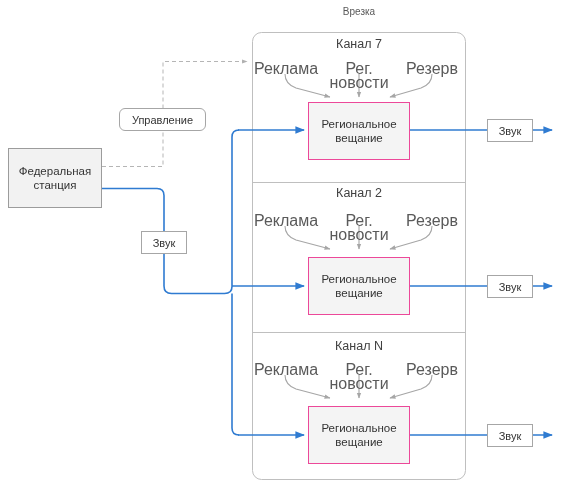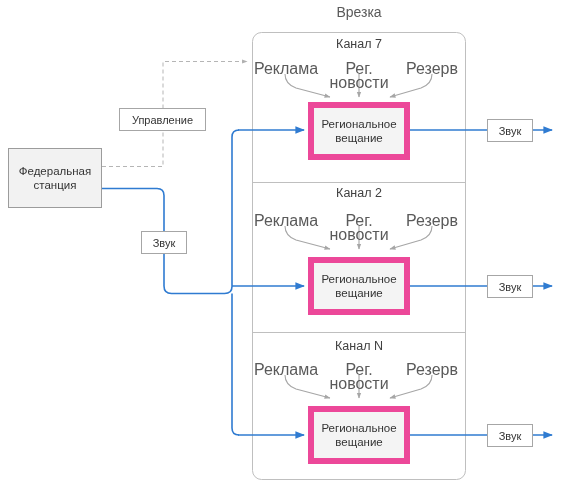--- a/index.html
+++ b/index.html
@@ -27,21 +27,21 @@
   .lbl {
     position: absolute;
     font-size: 11.5px;
     color: #404040;
     text-align: center;
     line-height: 14px;
     white-space: pre-line;
     pointer-events: none;
   }
   .title-lbl {
-    font-size: 14px;
+    font-size: 10px;
     color: #595959;
   }
   .channel-lbl {
     font-size: 12.5px;
     color: #404040;
   }
   .src-lbl {
     font-size: 16px;
     color: #5a5a5a;
   }
@@ -55,21 +55,21 @@
     font-size: 11.5px;
     line-height: 14px;
     color: #333333;
   }
   .box-federal {
     background: #f2f2f2;
     border: 1px solid #9c9c9c;
   }
   .box-regional {
     background: #f4f4f4;
-    border: 6px solid #ec4899;
+    border: 1px solid #ec4899;
   }
   .box-tag {
     background: #ffffff;
     border: 1px solid #a6a6a6;
     font-size: 11px;
     color: #333333;
   }
 </style>
 </head>
 <body>
@@ -120,21 +120,21 @@
     <path d="M 285 375 Q 285 385 296 389 L 330 398" fill="none" stroke="#a6a6a6" stroke-width="1.1" marker-end="url(#arrow-gray)"></path>
     <path d="M 359 375 L 359 398" fill="none" stroke="#a6a6a6" stroke-width="1.1" marker-end="url(#arrow-gray)"></path>
     <path d="M 432 375 Q 432 385 421 389 L 390 398" fill="none" stroke="#a6a6a6" stroke-width="1.1" marker-end="url(#arrow-gray)"></path>
   </svg>
 
   <div class="lbl title-lbl" style="left:253px; top:5px; width:212px;">Врезка</div>
 
   <div class="boxed box-federal" style="left:8px; top:148px; width:94px; height:60px;">Федеральная
 станция</div>
 
-  <div class="boxed box-tag" style="left:119px; top:108px; width:87px; height:23px;">Управление</div>
+  <div class="boxed box-tag" style="left:119px; top:108px; width:87px; height:23px;border-radius:6px;">Управление</div>
 
   <div class="boxed box-tag" style="left:141px; top:231px; width:46px; height:23px;">Звук</div>
 
   <div class="lbl channel-lbl" style="left:253px; top:37px; width:212px;">Канал 7</div>
   <div class="lbl src-lbl" style="left:253px; top:62px; width:66px;">Реклама</div>
   <div class="lbl src-lbl" style="left:319px; top:62px; width:80px;">Рег. новости</div>
   <div class="lbl src-lbl" style="left:399px; top:62px; width:66px;">Резерв</div>
   <div class="boxed box-regional" style="left:308px; top:102px; width:102px; height:58px;">Региональное
 вещание</div>
   <div class="boxed box-tag" style="left:487px; top:119px; width:46px; height:23px;">Звук</div>

